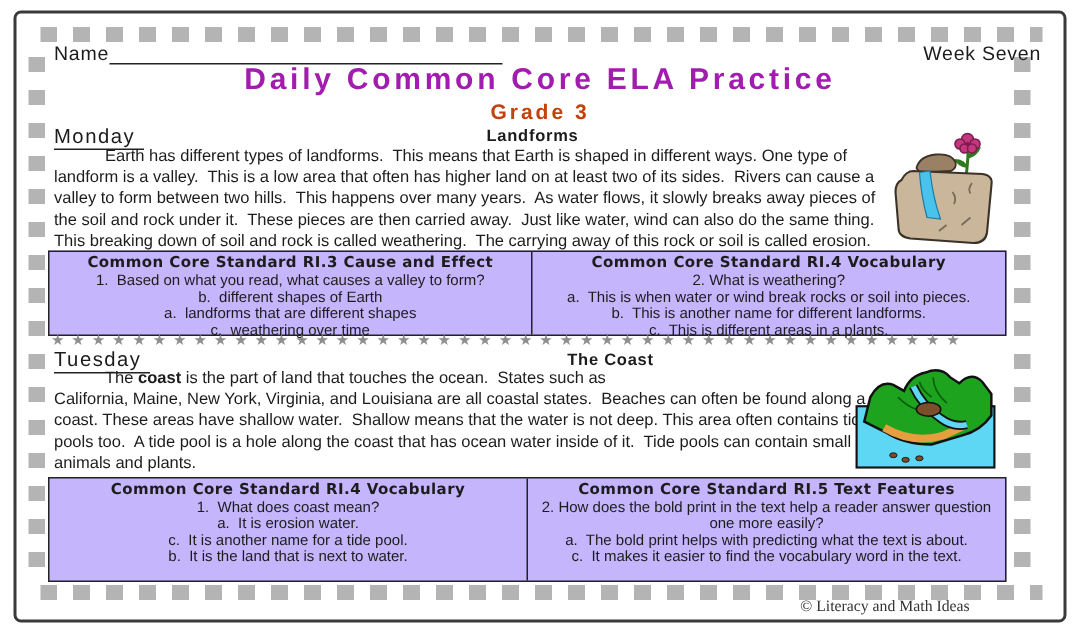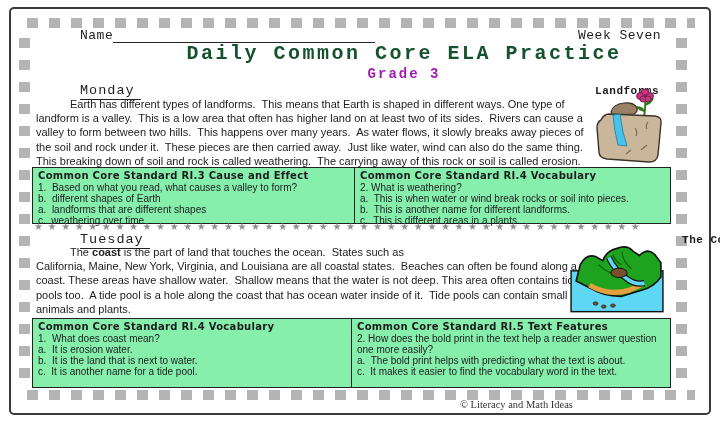--- a/index.html
+++ b/index.html
@@ -8,36 +8,36 @@
   .abs{position:absolute;}
   .border-outer{left:9px;top:7px;width:698px;height:404px;border:2px solid #3a3a3a;border-radius:5px;}
   .sq-top{left:27px;top:18px;width:668px;height:10px;
           background:repeating-linear-gradient(to right,#b4b4b4 0 11px,transparent 11px 22px);}
   .sq-bottom{left:27px;top:390px;width:668px;height:10px;
           background:repeating-linear-gradient(to right,#b4b4b4 0 11px,transparent 11px 22px);}
   .sq-left{left:19px;top:38px;width:11px;height:346px;
           background:repeating-linear-gradient(to bottom,#b4b4b4 0 10px,transparent 10px 22px);}
   .sq-right{left:676px;top:38px;width:11px;height:346px;
           background:repeating-linear-gradient(to bottom,#b4b4b4 0 10px,transparent 10px 22px);}
-  .hand{font-family:Liberation Mono, monospace;margin-left:44px;}
+  .hand{font-family:Liberation Sans, sans-serif;}
   .name-row{left:36px;top:28px;font-size:13px;letter-spacing:.5px;}
   .name-line{display:inline-block;width:262px;border-bottom:1.5px solid #222;height:12px;vertical-align:bottom;}
-  .week{left:534px;top:28px;width:110px;font-size:13px;letter-spacing:.5px;}
-  .title{left:0;top:42px;width:720px;text-align:center;font-size:20px;font-weight:bold;letter-spacing:2.5px;color:#14532d;}
-  .subtitle{left:0;top:66px;width:720px;text-align:center;font-size:14px;font-weight:bold;letter-spacing:2px;color:#a21caf;}
+  .week{left:584px;top:28px;width:110px;text-align:right;font-size:13px;letter-spacing:.5px;}
+  .title{left:0;top:42px;width:720px;text-align:center;font-size:20px;font-weight:bold;letter-spacing:2.5px;color:#a21caf;}
+  .subtitle{left:0;top:66px;width:720px;text-align:center;font-size:14px;font-weight:bold;letter-spacing:2px;color:#c2410c;}
   .day-label{font-size:13.5px;letter-spacing:1px;border-bottom:1.5px solid #222;padding:0 6px 1px 0;}
-  .passage-title{font-weight:bold;font-size:11px;letter-spacing:.5px;text-align:right;}
+  .passage-title{font-weight:bold;font-size:11px;letter-spacing:.5px;text-align:center;}
   .passage{font-size:11px;line-height:14.2px;white-space:pre-wrap;text-indent:34px;}
-  .qbox{border:1.5px solid #222;display:flex;background:#86efac;}
+  .qbox{border:1.5px solid #222;display:flex;background:#c4b5fd;text-align:center;}
   .qcell{padding:2px 5px 0 5px;box-sizing:border-box;}
   .qcell + .qcell{border-left:1.5px solid #222;}
   .q-std{font-family:"DejaVu Sans",sans-serif;font-weight:bold;font-size:10px;letter-spacing:.3px;line-height:12px;}
   .q-line{font-size:10px;line-height:11px;white-space:pre-wrap;}
   .stars{font-size:10px;letter-spacing:4.6px;color:#8f8f8f;white-space:nowrap;overflow:hidden;}
-  .copyright{font-family:"Liberation Serif",serif;font-size:10.5px;color:#333;text-align:left;}
+  .copyright{font-family:"Liberation Serif",serif;font-size:10.5px;color:#333;text-align:center;}
   svg{display:block;}
 </style>
 </head>
 <body>
 
 <div class="page">
 
   <div class="abs border-outer"></div>
   <div class="abs sq-top"></div>
   <div class="abs sq-bottom"></div>
@@ -113,22 +113,22 @@
       <ellipse cx="35" cy="63" rx="2.4" ry="1.6" fill="#7a4f2a" stroke="#111" stroke-width="0.6"></ellipse>
       <ellipse cx="44" cy="62" rx="2.4" ry="1.6" fill="#7a4f2a" stroke="#111" stroke-width="0.6"></ellipse>
     </svg>
   </div>
 
   <div class="abs qbox" style="left:32px;top:318px;width:637px;height:68px;">
     <div class="qcell" style="width:318px;">
       <div class="q-std">Common Core Standard RI.4 Vocabulary</div>
       <div class="q-line">1.  What does coast mean?</div>
       <div class="q-line">a.  It is erosion water.</div>
+      <div class="q-line">c.  It is another name for a tide pool.</div>
       <div class="q-line">b.  It is the land that is next to water.</div>
-      <div class="q-line">c.  It is another name for a tide pool.</div>
     </div>
     <div class="qcell" style="flex:1;">
       <div class="q-std">Common Core Standard RI.5 Text Features</div>
       <div class="q-line">2. How does the bold print in the text help a reader answer question one more easily?</div>
       <div class="q-line">a.  The bold print helps with predicting what the text is about.</div>
       <div class="q-line">c.  It makes it easier to find the vocabulary word in the text.</div>
     </div>
   </div>
 
   <div class="abs copyright" style="left:460px;top:399px;width:260px;">© Literacy and Math Ideas</div>

